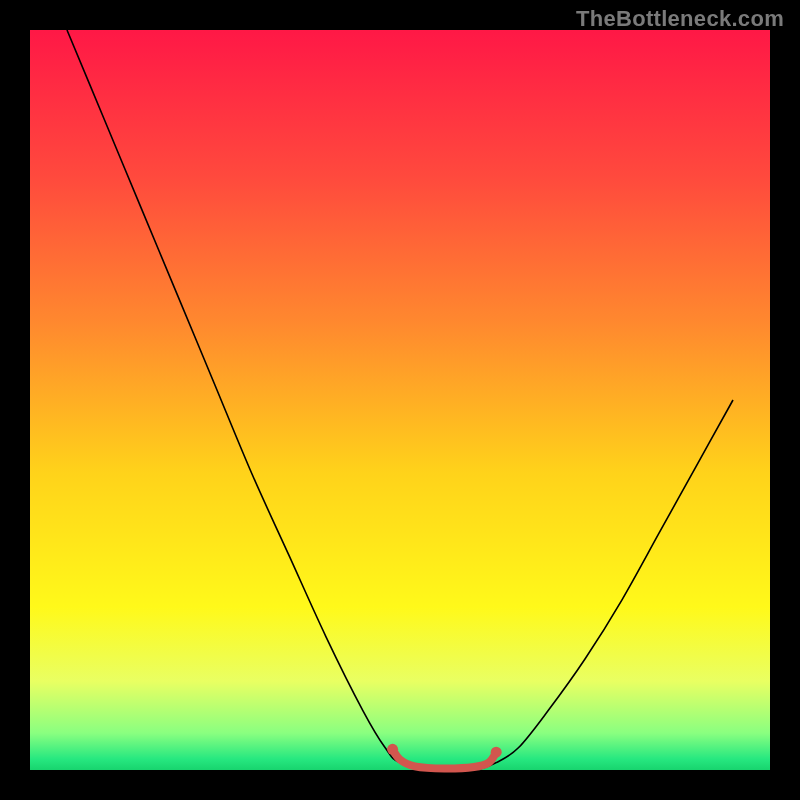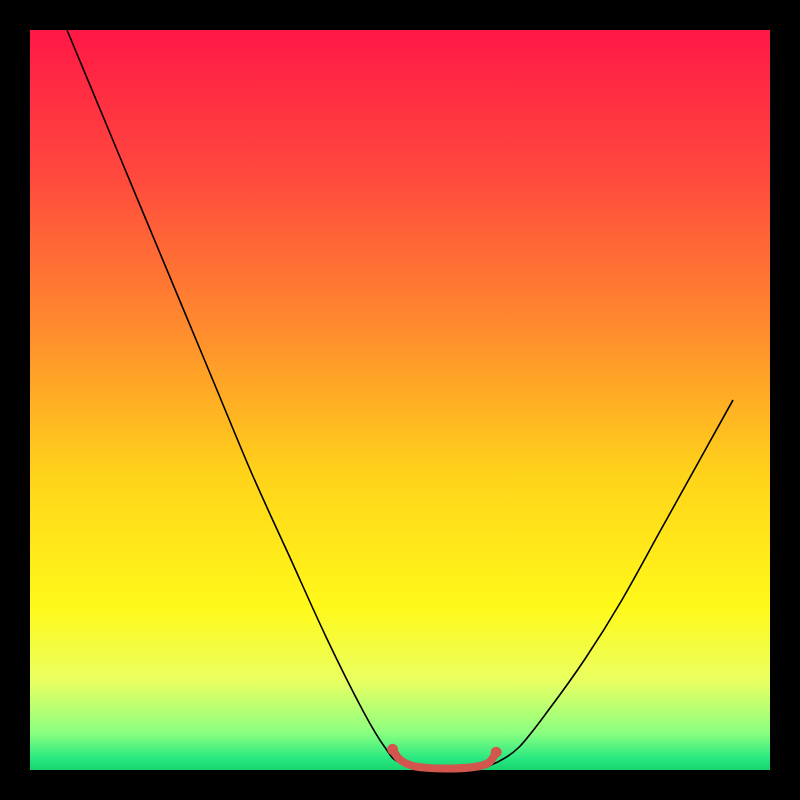--- a/index.html
+++ b/index.html
@@ -57,13 +57,14 @@
 
     <rect x="30" y="30" width="740" height="740" fill="url(#bg-grad)"></rect>
 
     <path id="curve-path" fill="none" stroke="#000" stroke-width="1.6" d="M 67.0 30.0 C 73.2 44.8, 91.7 89.2, 104.0 118.8 C 116.3 148.4, 128.7 178.0, 141.0 207.6 C 153.3 237.2, 165.7 266.8, 178.0 296.4 C 190.3 326.0, 202.7 355.6, 215.0 385.2 C 227.3 414.8, 239.7 445.6, 252.0 474.0 C 264.3 502.4, 276.7 528.3, 289.0 555.4 C 301.3 582.5, 313.7 610.9, 326.0 636.8 C 338.3 662.7, 353.1 692.3, 363.0 710.8 C 372.9 729.3, 379.0 739.2, 385.2 747.8 C 391.4 756.4, 391.4 758.9, 400.0 762.6 C 408.6 766.3, 424.7 768.8, 437.0 770.0 C 449.3 771.2, 464.1 771.2, 474.0 770.0 C 483.9 768.8, 488.8 766.3, 496.2 762.6 C 503.6 758.9, 509.8 756.4, 518.4 747.8 C 527.0 739.2, 536.9 725.6, 548.0 710.8 C 559.1 696.0, 572.7 677.5, 585.0 659.0 C 597.3 640.5, 609.7 620.8, 622.0 599.8 C 634.3 578.8, 646.7 555.4, 659.0 533.2 C 671.3 511.0, 683.7 488.8, 696.0 466.6 C 708.3 444.4, 726.8 411.1, 733.0 400.0"></path>
 
     <path id="zone-path" fill="none" stroke="#d2564e" stroke-width="8" stroke-linecap="round" stroke-linejoin="round" d="M 392.6 749.3 C 393.8 751.0, 396.3 756.8, 400.0 759.6 C 403.7 762.5, 407.4 764.8, 414.8 766.3 C 422.2 767.8, 434.5 768.4, 444.4 768.5 C 454.3 768.6, 466.6 768.0, 474.0 767.0 C 481.4 766.1, 485.1 765.1, 488.8 762.6 C 492.5 760.1, 495.0 754.0, 496.2 752.2"></path>
     <circle id="zone-dot-a" r="5.5" fill="#d2564e" cx="392.6" cy="749.3"></circle>
     <circle id="zone-dot-b" r="5.5" fill="#d2564e" cx="496.2" cy="752.2"></circle>
   </svg>
 
+  <div class="watermark">TheBottleneck.com</div>
 </div>
 
 </body></html>

